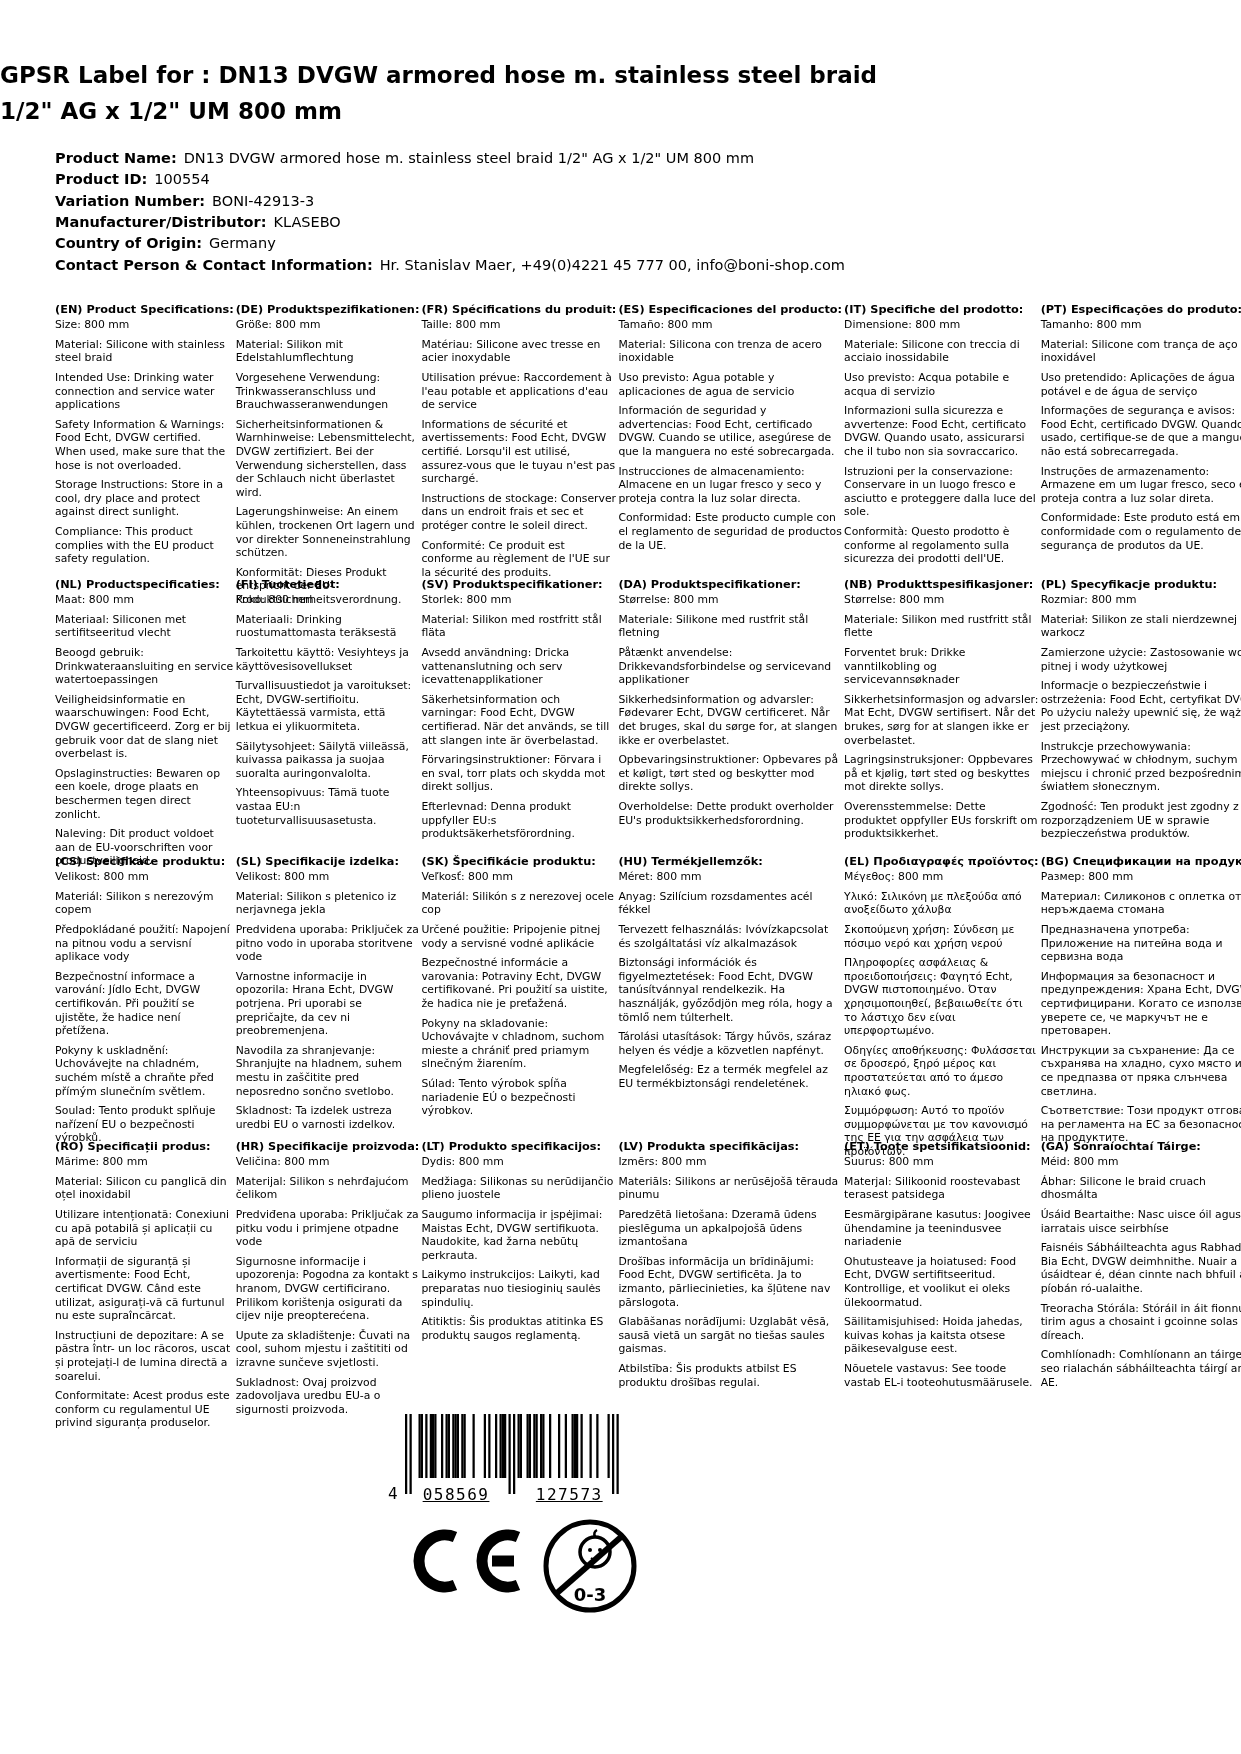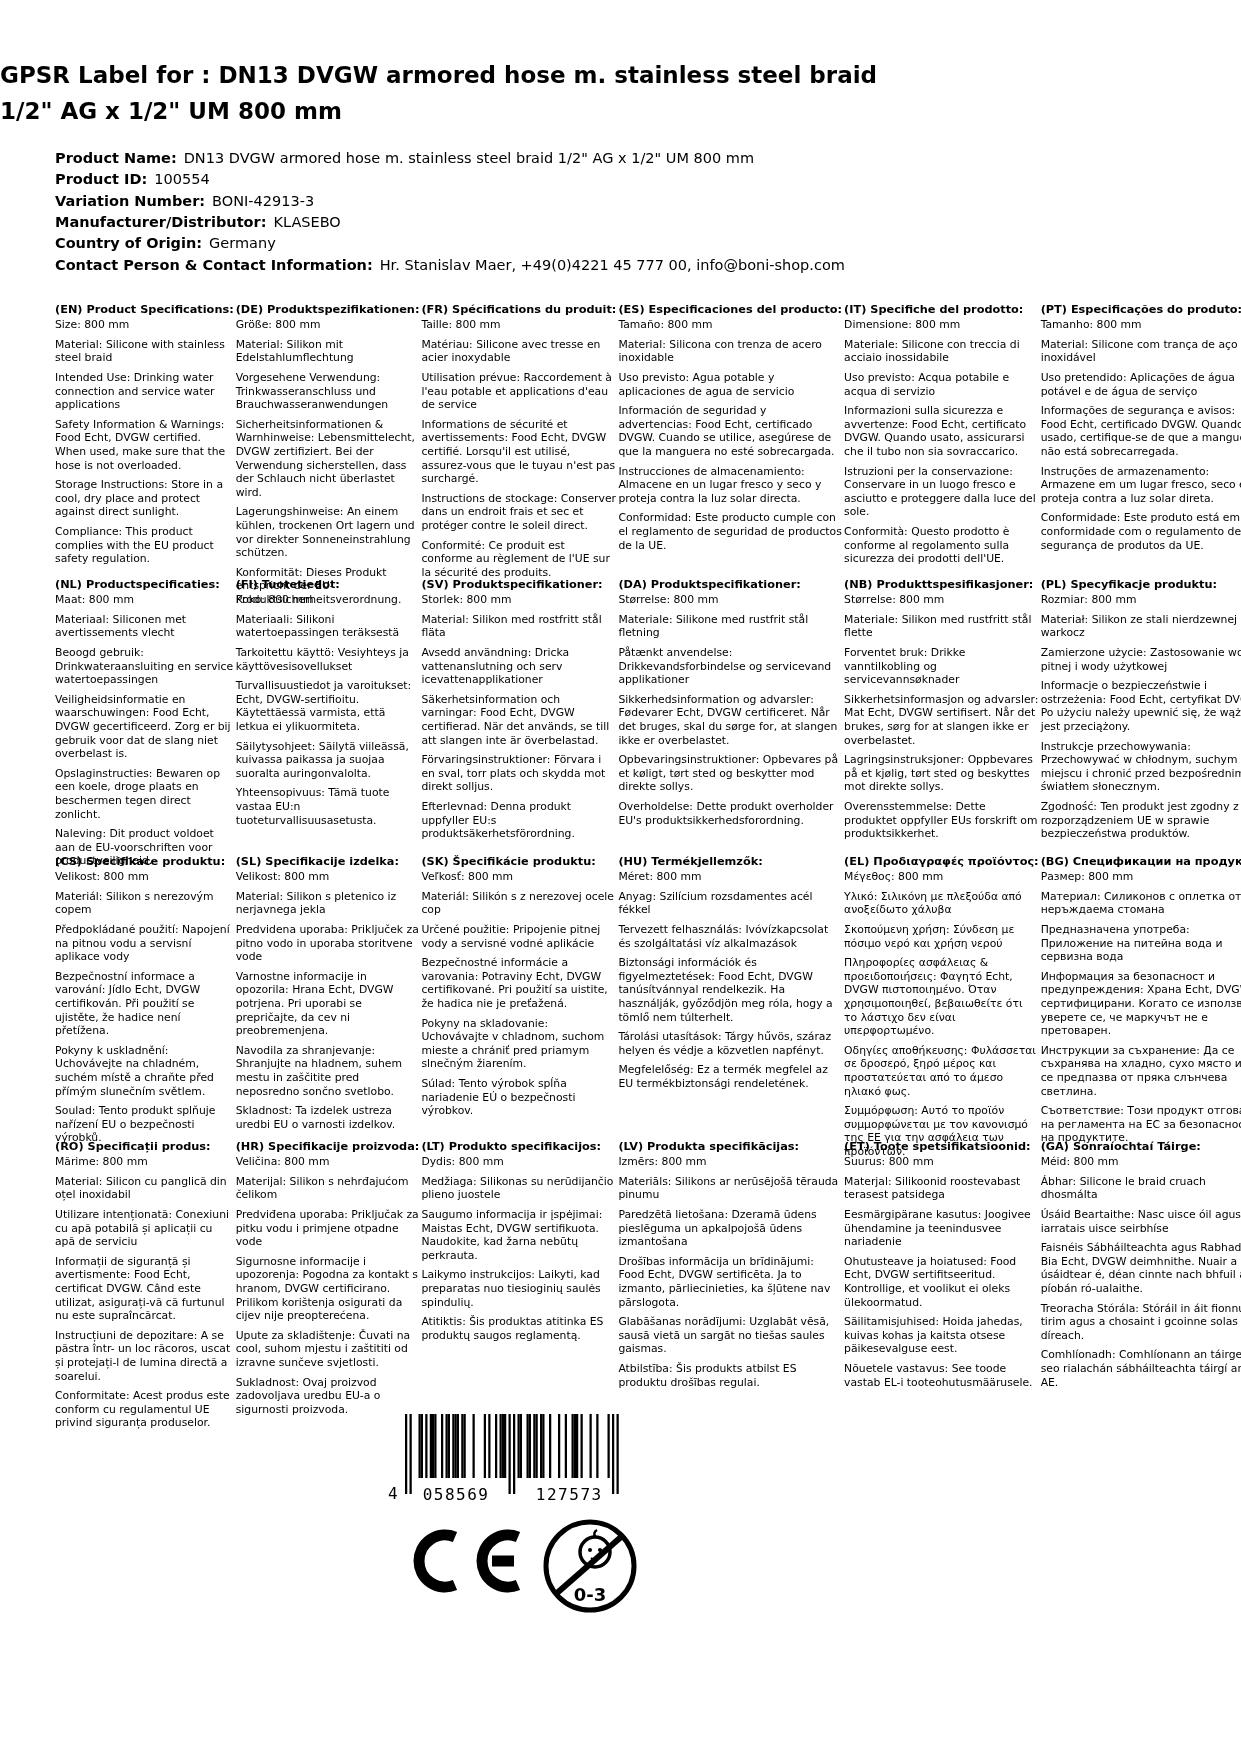--- a/index.html
+++ b/index.html
@@ -22,21 +22,21 @@
     position:absolute; top:303px; left:55px; width:1130px;
     display:grid; grid-template-columns:repeat(6,1fr);
     grid-template-rows:275px 277px 285px auto; column-gap:2px;
   }
   .spec-block { font-size:10.8px; line-height:1.26; overflow:visible; }
   .spec-header { font-weight:bold; font-size:11.3px; white-space:nowrap; margin-bottom:1px; }
   .spec-par { margin:0 0 6px 0; overflow-wrap:break-word; }
 
   .barcode { position:absolute; top:1414px; left:388px; display:flex; align-items:flex-end; gap:7px; }
   .bc-lead { font-family:"DejaVu Sans Mono", monospace; font-size:16px; padding-bottom:1px; }
-  .bc-main { position:relative; }
+  .bc-main { position:relative;text-decoration:underline; }
   .bc-digits {
     position:relative; margin-top:-15px; display:flex; justify-content:space-between;
     padding:0 16px 0 18px; font-family:"DejaVu Sans Mono", monospace;
     font-size:16px; letter-spacing:1.5px;
   }
   .ce-mark { position:absolute; top:1528px; left:408px; }
   .age-symbol { position:absolute; top:1516px; left:540px; }
 </style>
 </head>
 <body>
@@ -108,30 +108,30 @@
         <p class="spec-par">Tamanho: 800 mm</p>
         <p class="spec-par">Material: Silicone com trança de aço inoxidável</p>
         <p class="spec-par">Uso pretendido: Aplicações de água potável e de água de serviço</p>
         <p class="spec-par">Informações de segurança e avisos: Food Echt, certificado DVGW. Quando usado, certifique-se de que a mangueira não está sobrecarregada.</p>
         <p class="spec-par">Instruções de armazenamento: Armazene em um lugar fresco, seco e proteja contra a luz solar direta.</p>
         <p class="spec-par">Conformidade: Este produto está em conformidade com o regulamento de segurança de produtos da UE.</p>
       </div>
       <div class="spec-block">
         <div class="spec-header">(NL) Productspecificaties:</div>
         <p class="spec-par">Maat: 800 mm</p>
-        <p class="spec-par">Materiaal: Siliconen met avertissements vlecht</p>
+        <p class="spec-par">Materiaal: Siliconen met sertifitseeritud vlecht</p>
         <p class="spec-par">Beoogd gebruik: Drinkwateraansluiting en service watertoepassingen</p>
         <p class="spec-par">Veiligheidsinformatie en waarschuwingen: Food Echt, DVGW gecertificeerd. Zorg er bij gebruik voor dat de slang niet overbelast is.</p>
         <p class="spec-par">Opslaginstructies: Bewaren op een koele, droge plaats en beschermen tegen direct zonlicht.</p>
         <p class="spec-par">Naleving: Dit product voldoet aan de EU-voorschriften voor productveiligheid.</p>
       </div>
       <div class="spec-block">
         <div class="spec-header">(FI) Tuotetiedot:</div>
         <p class="spec-par">Koko: 800 mm</p>
-        <p class="spec-par">Materiaali: Silikoni watertoepassingen teräksestä</p>
+        <p class="spec-par">Materiaali: Drinking ruostumattomasta teräksestä</p>
         <p class="spec-par">Tarkoitettu käyttö: Vesiyhteys ja käyttövesisovellukset</p>
         <p class="spec-par">Turvallisuustiedot ja varoitukset: Echt, DVGW-sertifioitu. Käytettäessä varmista, että letkua ei ylikuormiteta.</p>
         <p class="spec-par">Säilytysohjeet: Säilytä viileässä, kuivassa paikassa ja suojaa suoralta auringonvalolta.</p>
         <p class="spec-par">Yhteensopivuus: Tämä tuote vastaa EU:n tuoteturvallisuusasetusta.</p>
       </div>
       <div class="spec-block">
         <div class="spec-header">(SV) Produktspecifikationer:</div>
         <p class="spec-par">Storlek: 800 mm</p>
         <p class="spec-par">Material: Silikon med rostfritt stål fläta</p>
         <p class="spec-par">Avsedd användning: Dricka vattenanslutning och serv icevattenapplikationer</p>

